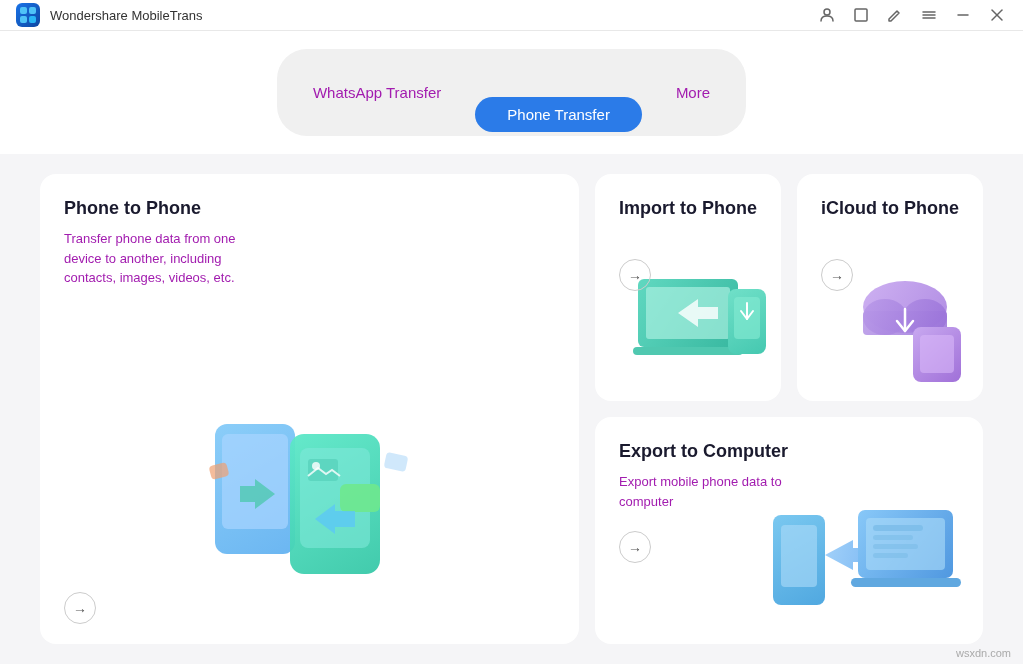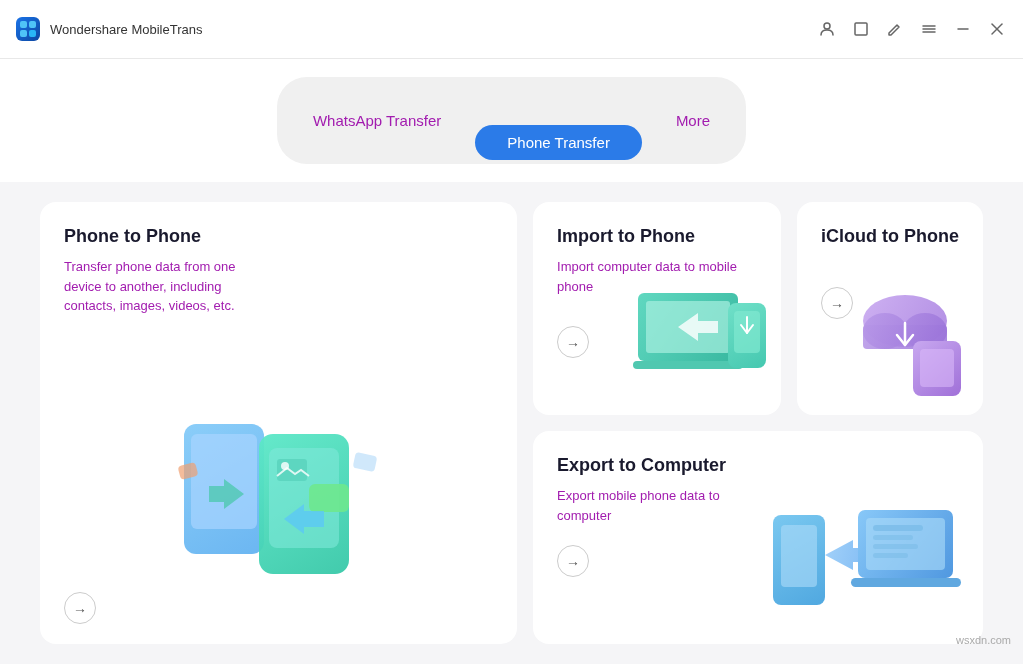--- a/index.html
+++ b/index.html
@@ -13,21 +13,21 @@
       flex-direction: column;
     }
 
     
     .titlebar {
       background: #ffffff;
       display: flex;
       align-items: center;
       justify-content: space-between;
       padding: 0 16px;
-      height: 59px;
+      height: 31px;
       border-bottom: 1px solid #e8e8e8;
       flex-shrink: 0;
     }
     .titlebar-left {
       display: flex;
       align-items: center;
       gap: 10px;
     }
     .app-icon {
       width: 24px;
@@ -147,21 +147,21 @@
     }
 
     
     .illus-import { position: absolute; right: 8px; bottom: 8px; }
     .illus-icloud { position: absolute; right: 8px; bottom: 8px; }
     .illus-export { position: absolute; right: 8px; bottom: 8px; }
 
     
     .watermark {
       position: fixed;
-      bottom: 18px;
+      bottom: 5px;
       right: 12px;
       font-size: 11px;
       color: #aaa;
     }
   </style>
 </head>
 <body>
 
 <div class="titlebar">
   <div class="titlebar-left">
@@ -258,21 +258,20 @@
             <stop offset="100%" stop-color="#38c8a8"></stop>
           </linearGradient>
         </defs>
       </svg>
     </div>
     <div class="card-arrow" style="margin-top:auto; z-index:2;">→</div>
   </div>
 
   <div class="card" style="grid-column:2; grid-row:1; position:relative; overflow:hidden;">
     <div class="card-title">Import to Phone</div>
-    <div class="card-desc">Import computer data to mobile phone</div>
 
     <div class="illus-import">
       <svg width="140" height="120" viewBox="0 0 140 120" fill="none">
 
         <rect x="5" y="10" width="100" height="68" rx="6" fill="url(#laptopGrad)"></rect>
         <rect x="13" y="18" width="84" height="52" rx="3" fill="#a8f0e0" opacity="0.7"></rect>
 
         <path d="M45 44 L65 30 L65 38 L85 38 L85 50 L65 50 L65 58 Z" fill="#fff" opacity="0.8"></path>
 
         <rect x="0" y="78" width="110" height="8" rx="4" fill="#50c8b0"></rect>

